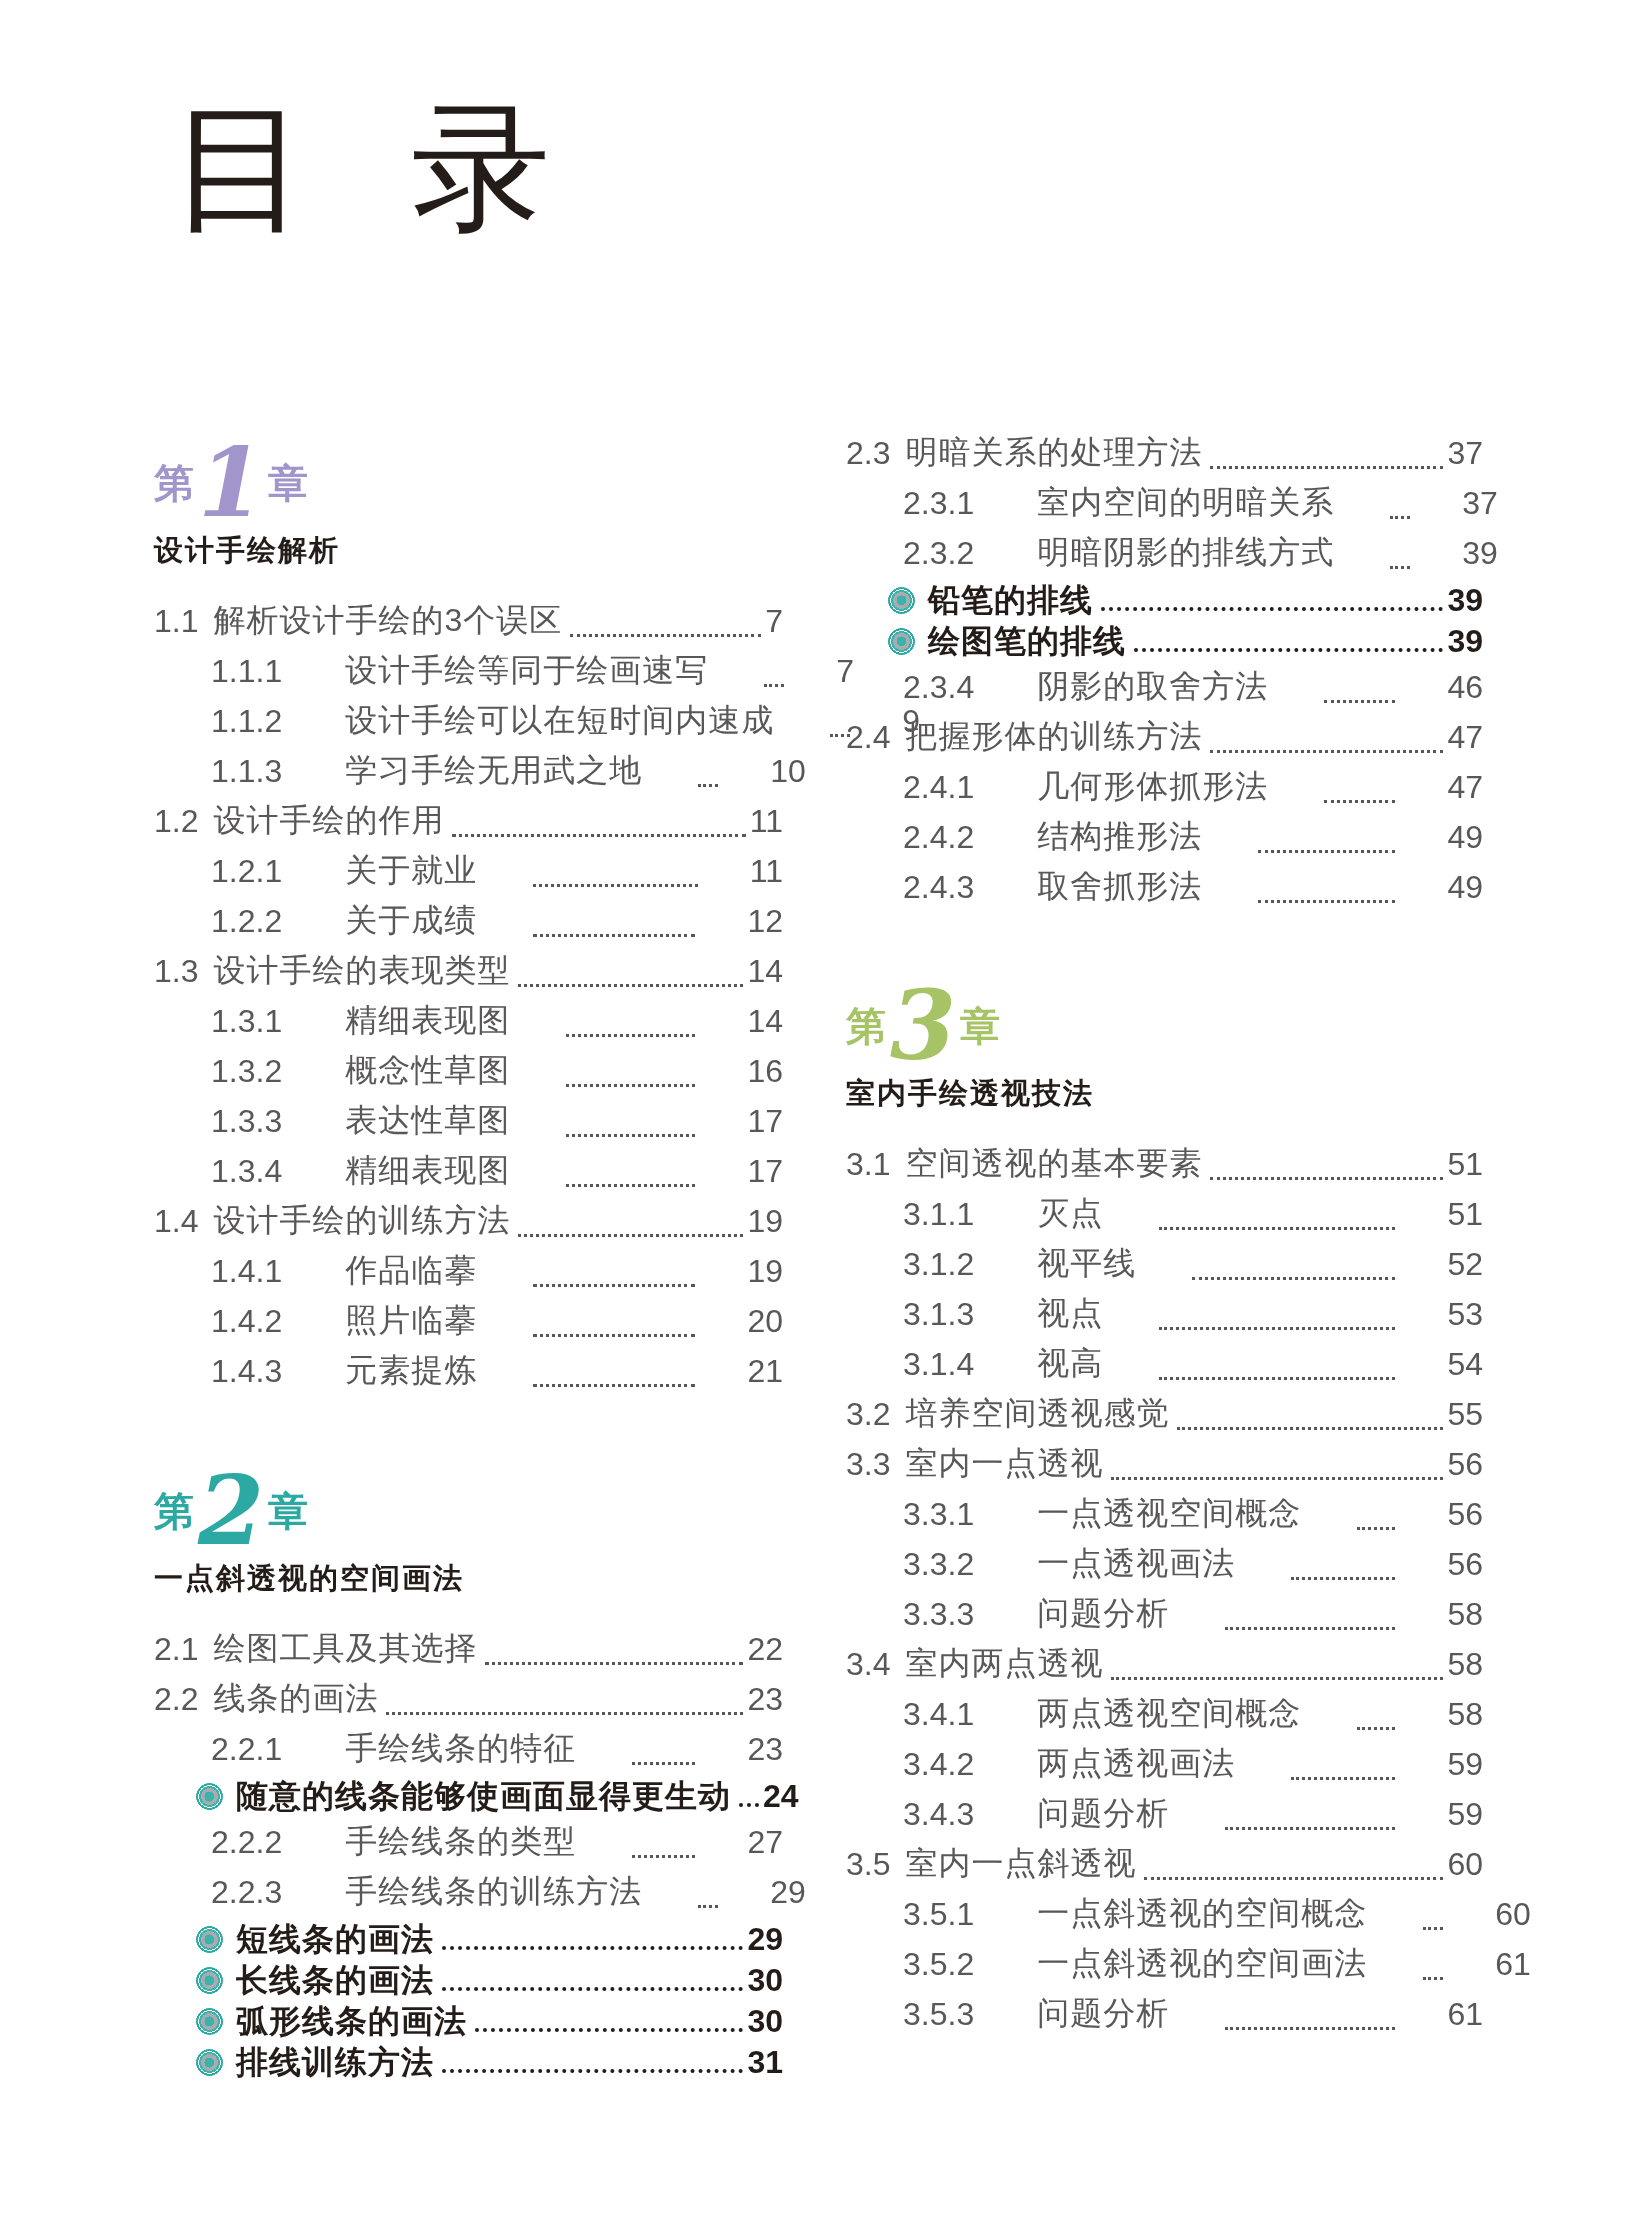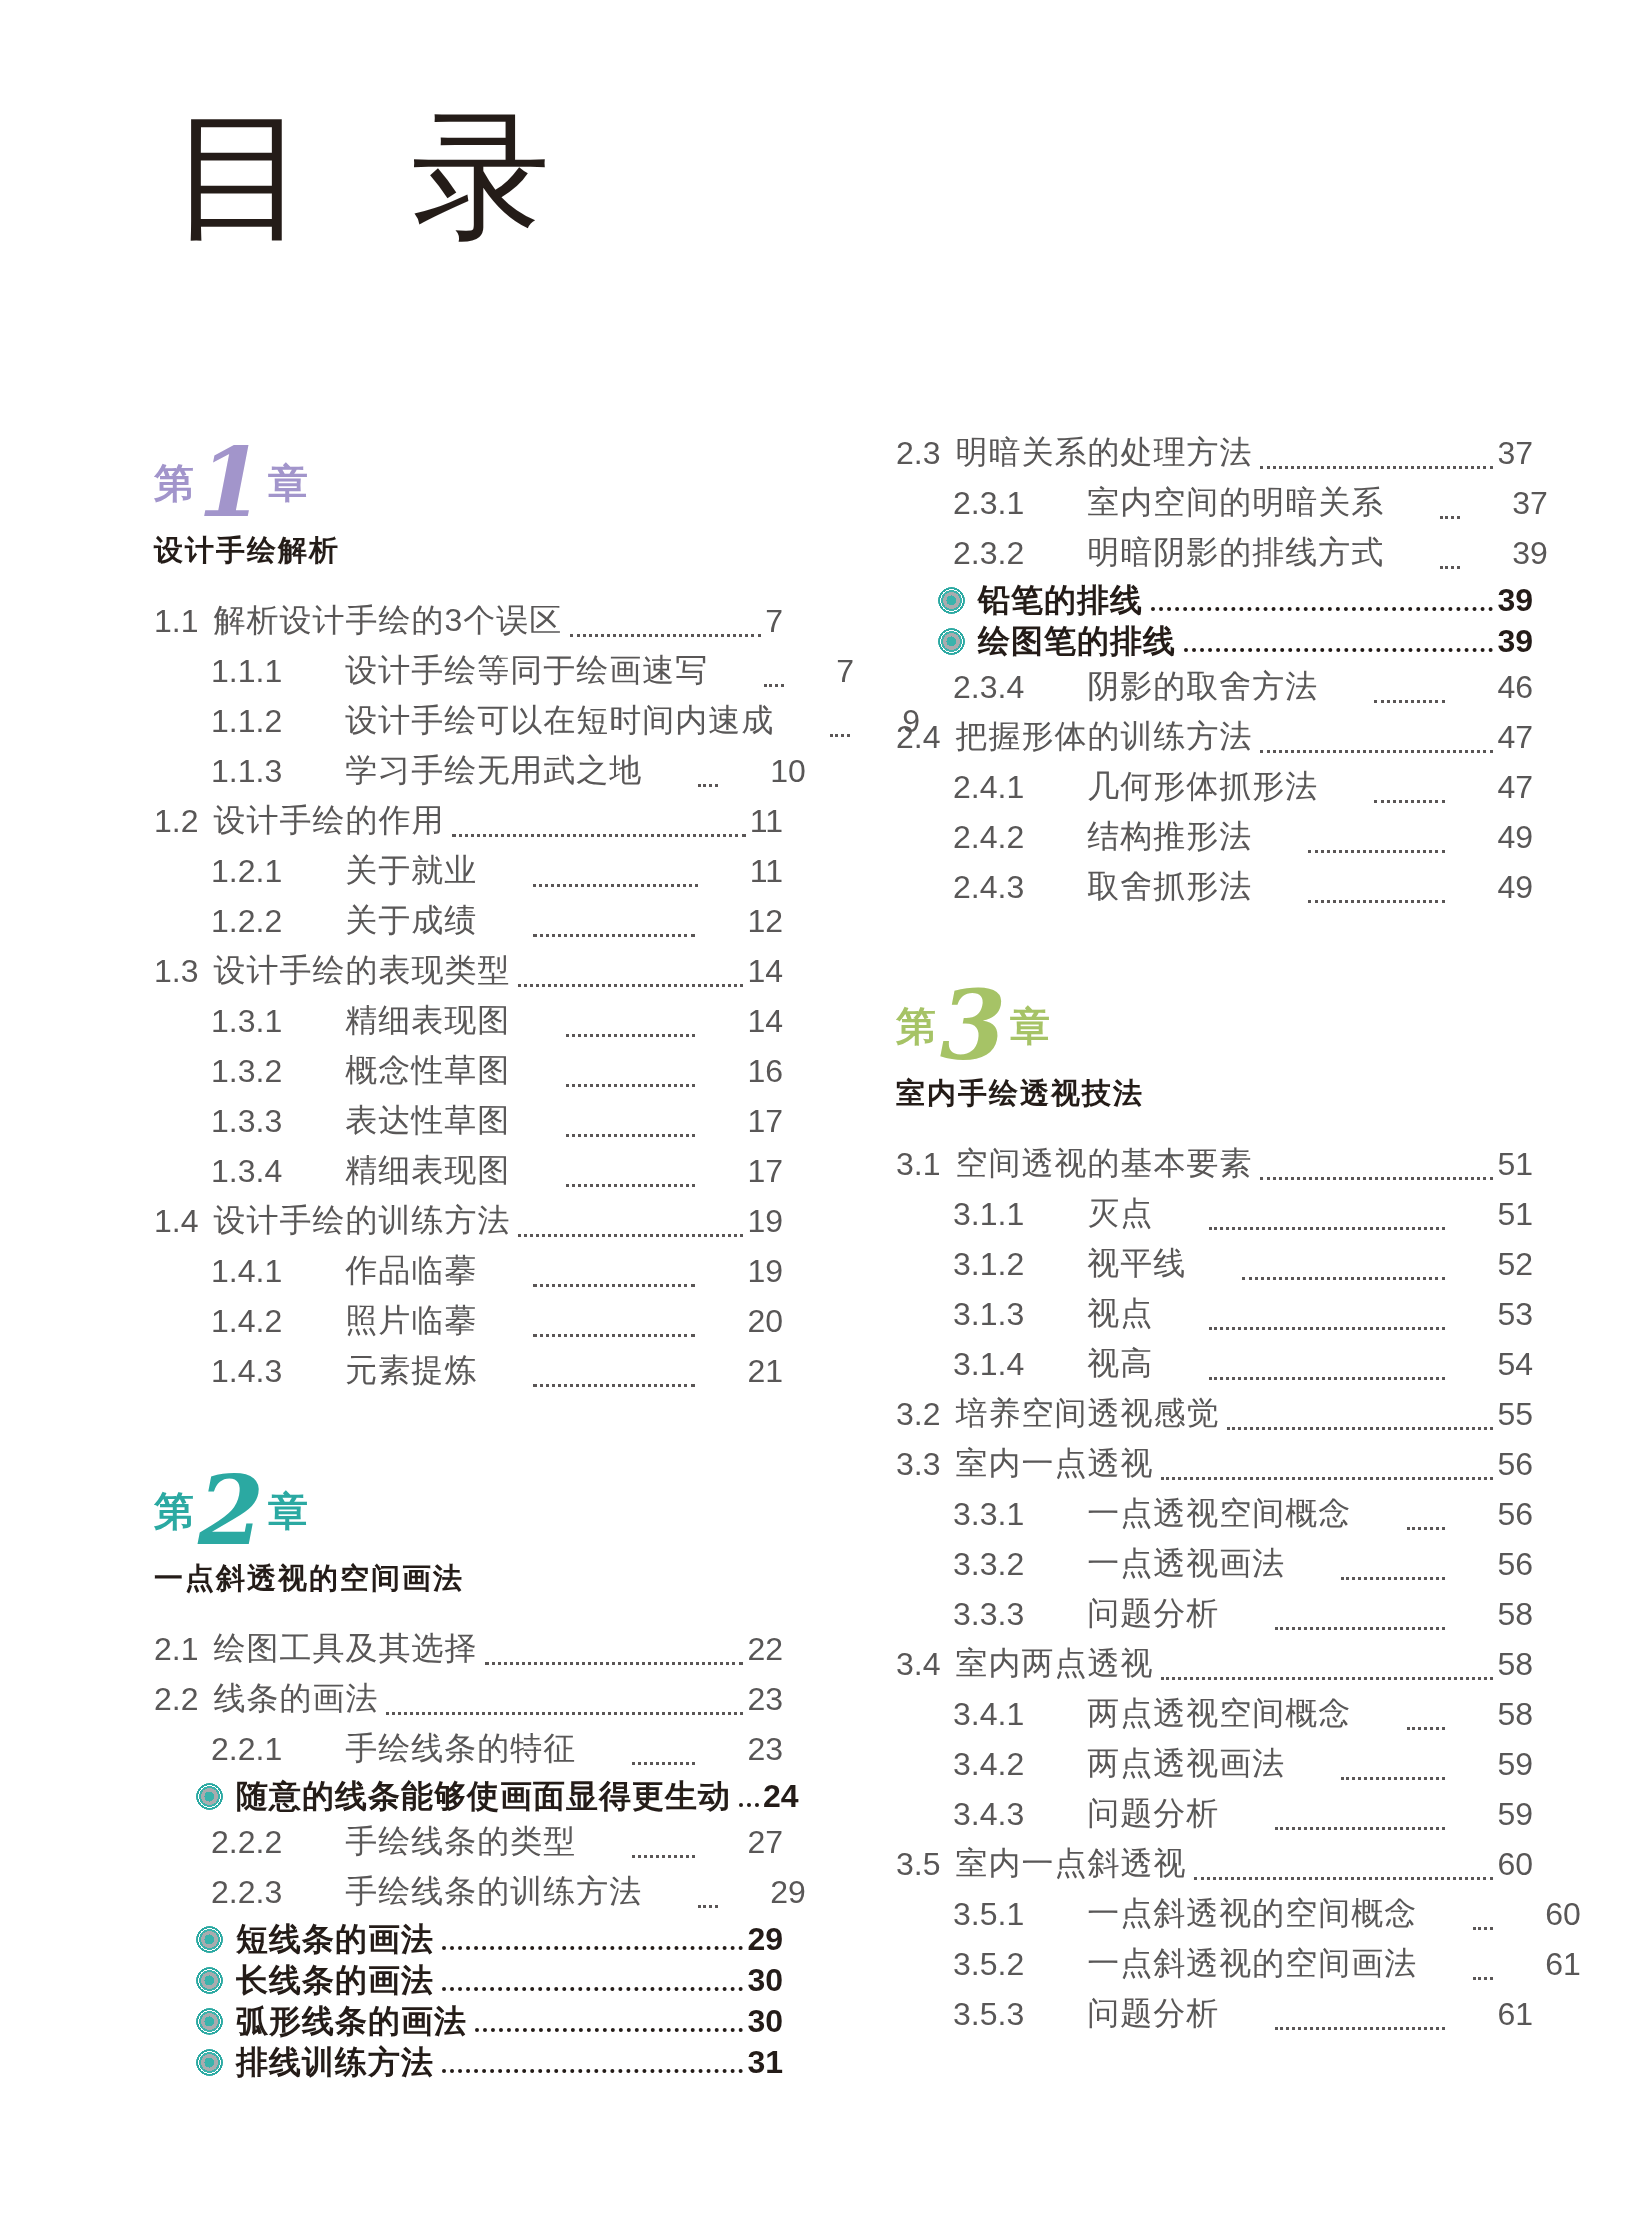--- a/index.html
+++ b/index.html
@@ -3,27 +3,27 @@
 <meta charset="utf-8">
 <style>
   html,body{margin:0;padding:0;background:#ffffff;}
   .page{
     position:relative;width:1645px;height:2233px;background:#ffffff;overflow:hidden;
     font-family:"Liberation Sans","DejaVu Sans",sans-serif;
     --text-gray:#595757;--text-black:#241c18;
     --bullet-teal:#2ba9a2;--bullet-teal-light:#3ab3ac;--bullet-ring:#a9abae;
   }
   .page-title{
-    position:absolute;left:171px;top:100px;margin:0;
+    position:absolute;left:171px;top:92px;margin:0;
     font-size:139px;line-height:1.1;font-weight:500;color:var(--text-black);
     word-spacing:55px;letter-spacing:4px;white-space:nowrap;
   }
   .toc-column{position:absolute;}
   #col-left{left:154px;top:443px;width:629px;}
-  #col-right{left:896px;top:428px;width:637px;}
+  #col-right{left:846px;top:428px;width:637px;}
 
   .block-chapter[data-chapter="ch2"]{margin-top:75px;}
   .block-chapter[data-chapter="ch3"]{margin-top:74px;}
   .ch-tag{height:80px;display:flex;align-items:center;}
   .ch-pre,.ch-suf{font-size:40px;font-weight:700;letter-spacing:0;}
   .ch-num{
     font-family:"DejaVu Serif","Liberation Serif",serif;font-style:italic;font-weight:700;
     font-size:95px;line-height:78px;margin:0 4px;
   }
   .ch-title{

